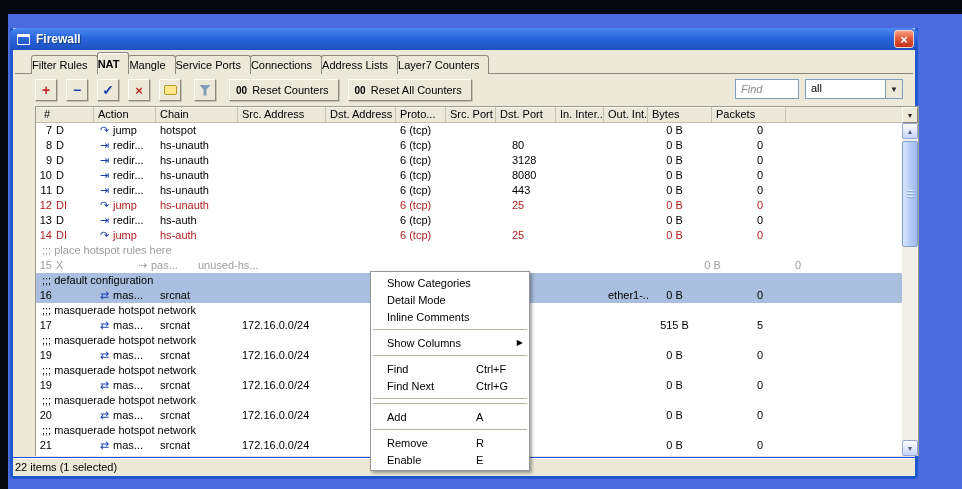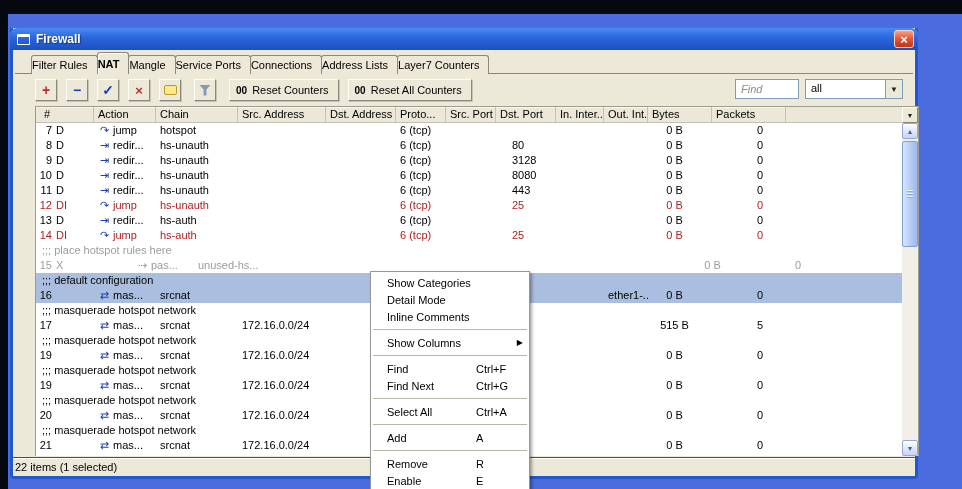--- a/index.html
+++ b/index.html
@@ -473,24 +473,20 @@
       <div class="msep"></div>
       <div class="mitem">
         <span class="mlabel">Find</span>
         <span class="mshort">Ctrl+F</span>
       </div>
       <div class="mitem">
         <span class="mlabel">Find Next</span>
         <span class="mshort">Ctrl+G</span>
       </div>
       <div class="msep"></div>
-      <div class="mitem">
-        <span class="mlabel">Select All</span>
-        <span class="mshort">Ctrl+A</span>
-      </div>
       <div class="msep"></div>
       <div class="mitem">
         <span class="mlabel">Add</span>
         <span class="mshort">A</span>
       </div>
       <div class="msep"></div>
       <div class="mitem">
         <span class="mlabel">Remove</span>
         <span class="mshort">R</span>
       </div>

